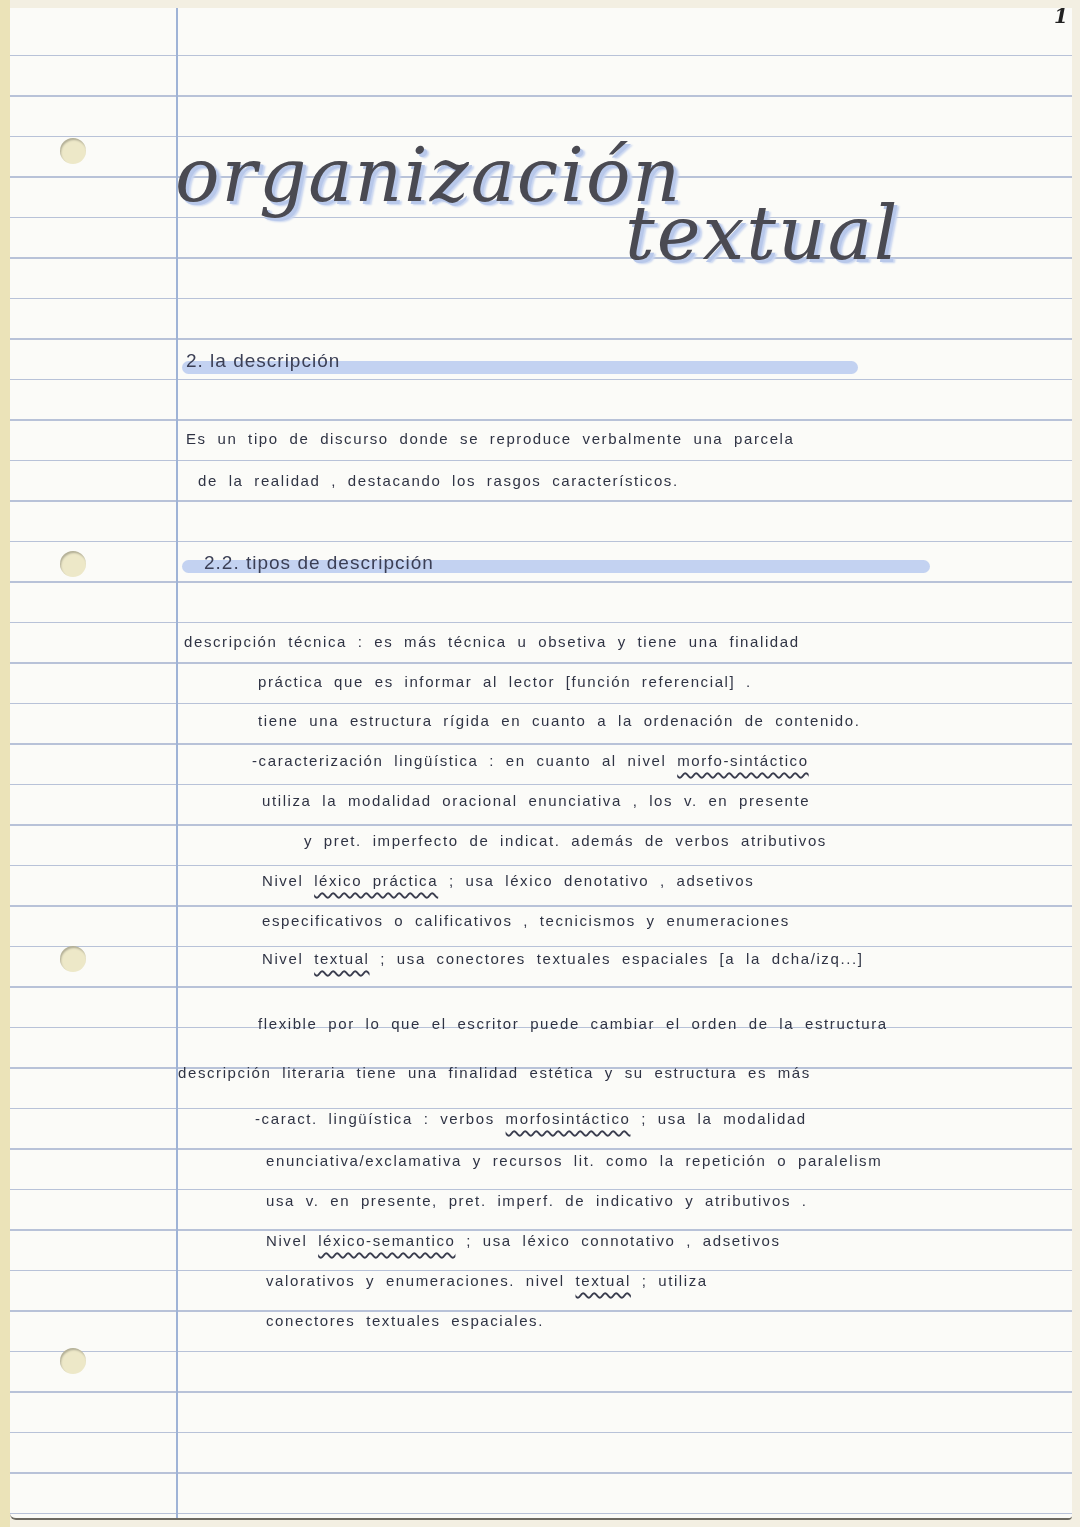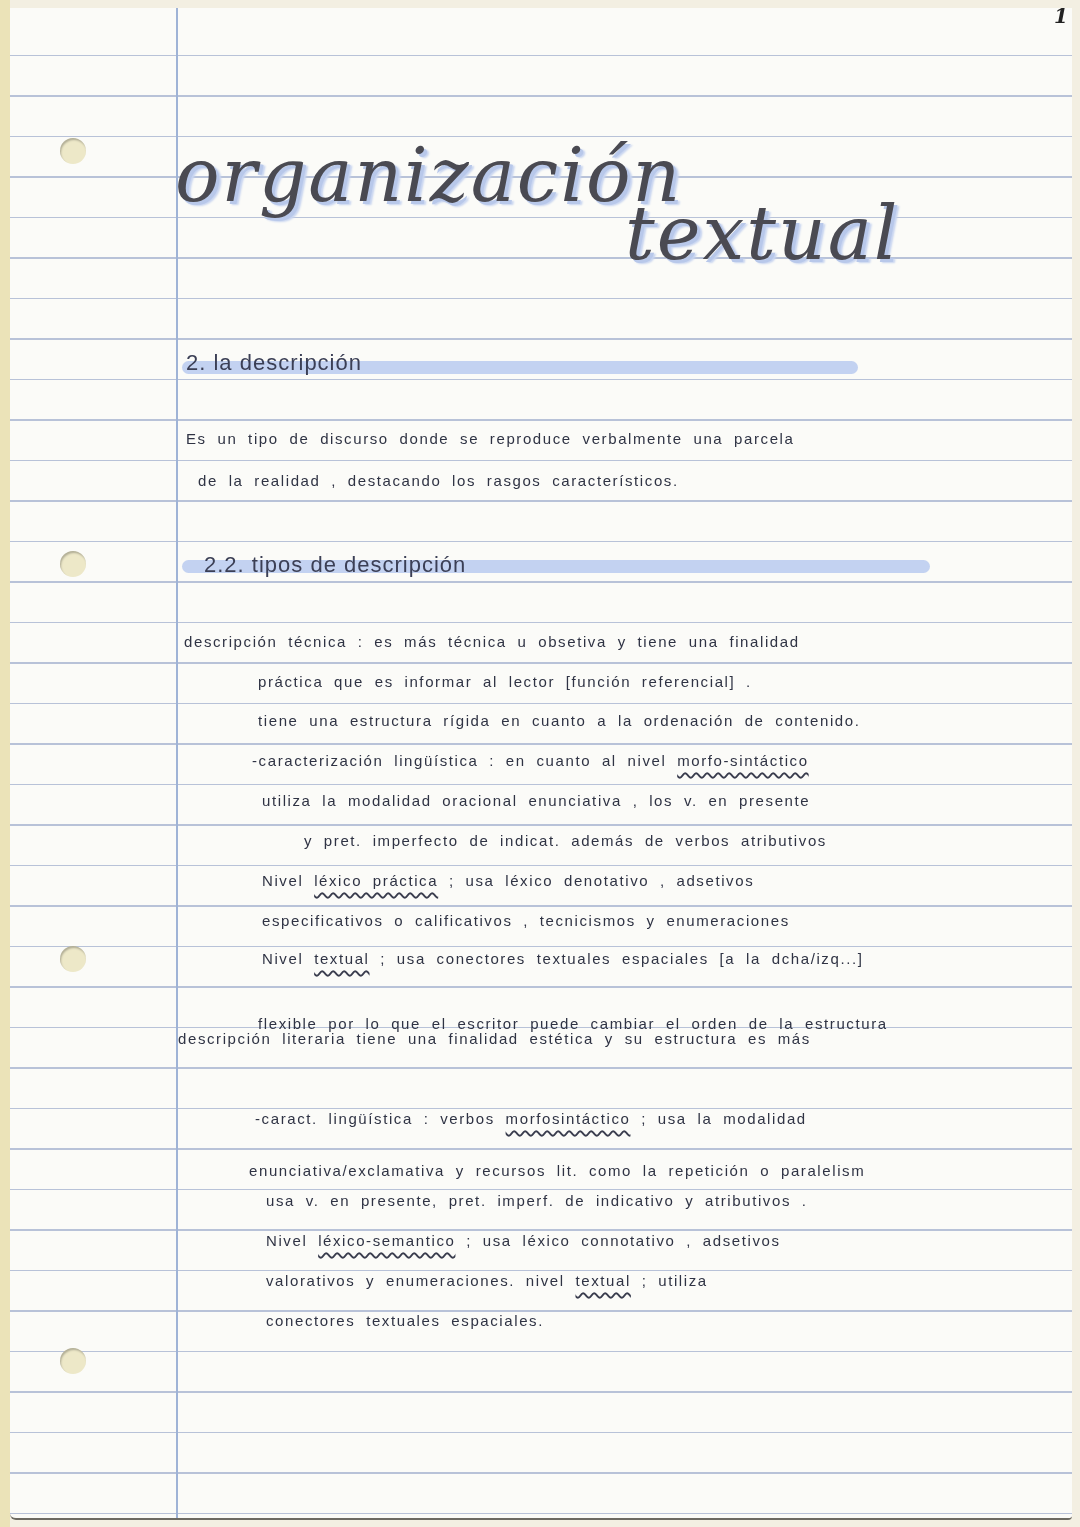--- a/index.html
+++ b/index.html
@@ -42,21 +42,21 @@
   .title {
     position: absolute;
     font-family: "DejaVu Serif", serif; font-style: italic;
     color: #4a4a52;
     text-shadow: 3px 3px 0 #b8c8ea, 5px 4px 2px #c7d4f0;
     letter-spacing: 2px;
   }
   .title-1 { left: 175px; top: 132px; font-size: 74px; }
   .title-2 { left: 625px; top: 190px; font-size: 74px; }
   .heading {
-    position: absolute; font-size: 22px; color: #3b3f55;
+    position: absolute; font-size: 19px; color: #3b3f55;
     font-family: "Liberation Sans", sans-serif; letter-spacing: 1px;
   }
   .hl {
     position: absolute; height: 13px; border-radius: 7px;
     background: #bccdf0; opacity: 0.9;
   }
   .line {
     position: absolute; font-size: 15px; color: #2f3344;
     font-family: "Liberation Sans", sans-serif;
     letter-spacing: 1.6px; white-space: nowrap;
@@ -106,31 +106,31 @@
   <span class="wavy">léxico práctica</span>
   <span>; usa léxico denotativo , adsetivos</span>
 </div>
 <div class="line" style="left:262px; top:912px;">especificativos o calificativos , tecnicismos y enumeraciones</div>
 <div class="line" style="left:262px; top:950px;">
   <span>Nivel</span>
   <span class="wavy">textual</span>
   <span>; usa conectores textuales espaciales [a la dcha/izq...]</span>
 </div>
 
-<div class="line" style="left:178px; top:1030px;">
+<div class="line" style="left:178px; top:1064px;">
   <span>descripción literaria</span>
   <span>tiene una finalidad estética y su estructura es más</span>
 </div>
 <div class="line" style="left:258px; top:1015px;">flexible por lo que el escritor puede cambiar el orden de la estructura</div>
 <div class="line" style="left:255px; top:1110px;">
   <span>-caract. lingüística : verbos</span>
   <span class="wavy">morfosintáctico</span>
   <span>; usa la modalidad</span>
 </div>
-<div class="line" style="left:249px; top:1152px;margin-top:10px;">enunciativa/exclamativa  y recursos lit. como la repetición o paralelism</div>
+<div class="line" style="left:266px; top:1152px;">enunciativa/exclamativa  y recursos lit. como la repetición o paralelism</div>
 <div class="line" style="left:266px; top:1192px;">usa v. en presente, pret. imperf. de indicativo  y atributivos .</div>
 <div class="line" style="left:266px; top:1232px;">
   <span>Nivel</span>
   <span class="wavy">léxico-semantico</span>
   <span>; usa léxico connotativo , adsetivos</span>
 </div>
 <div class="line" style="left:266px; top:1272px;">
   <span>valorativos  y enumeraciones. nivel</span>
   <span class="wavy">textual</span>
   <span>; utiliza</span>

